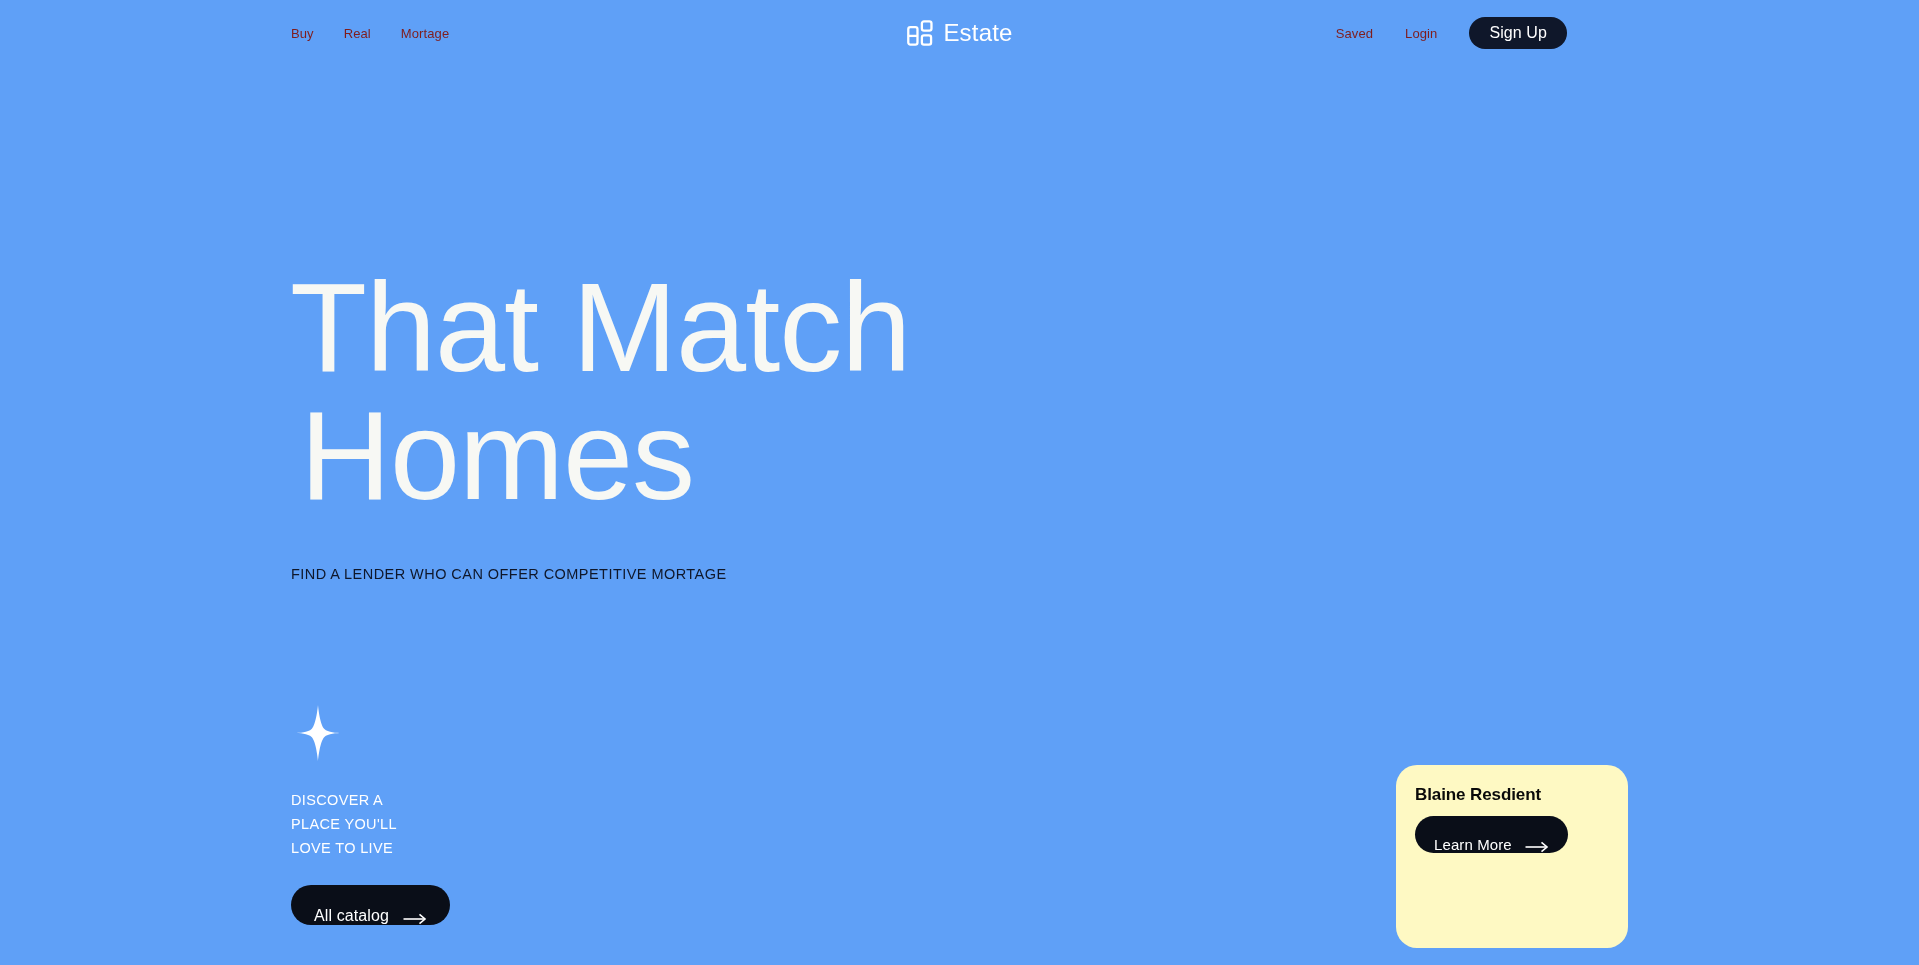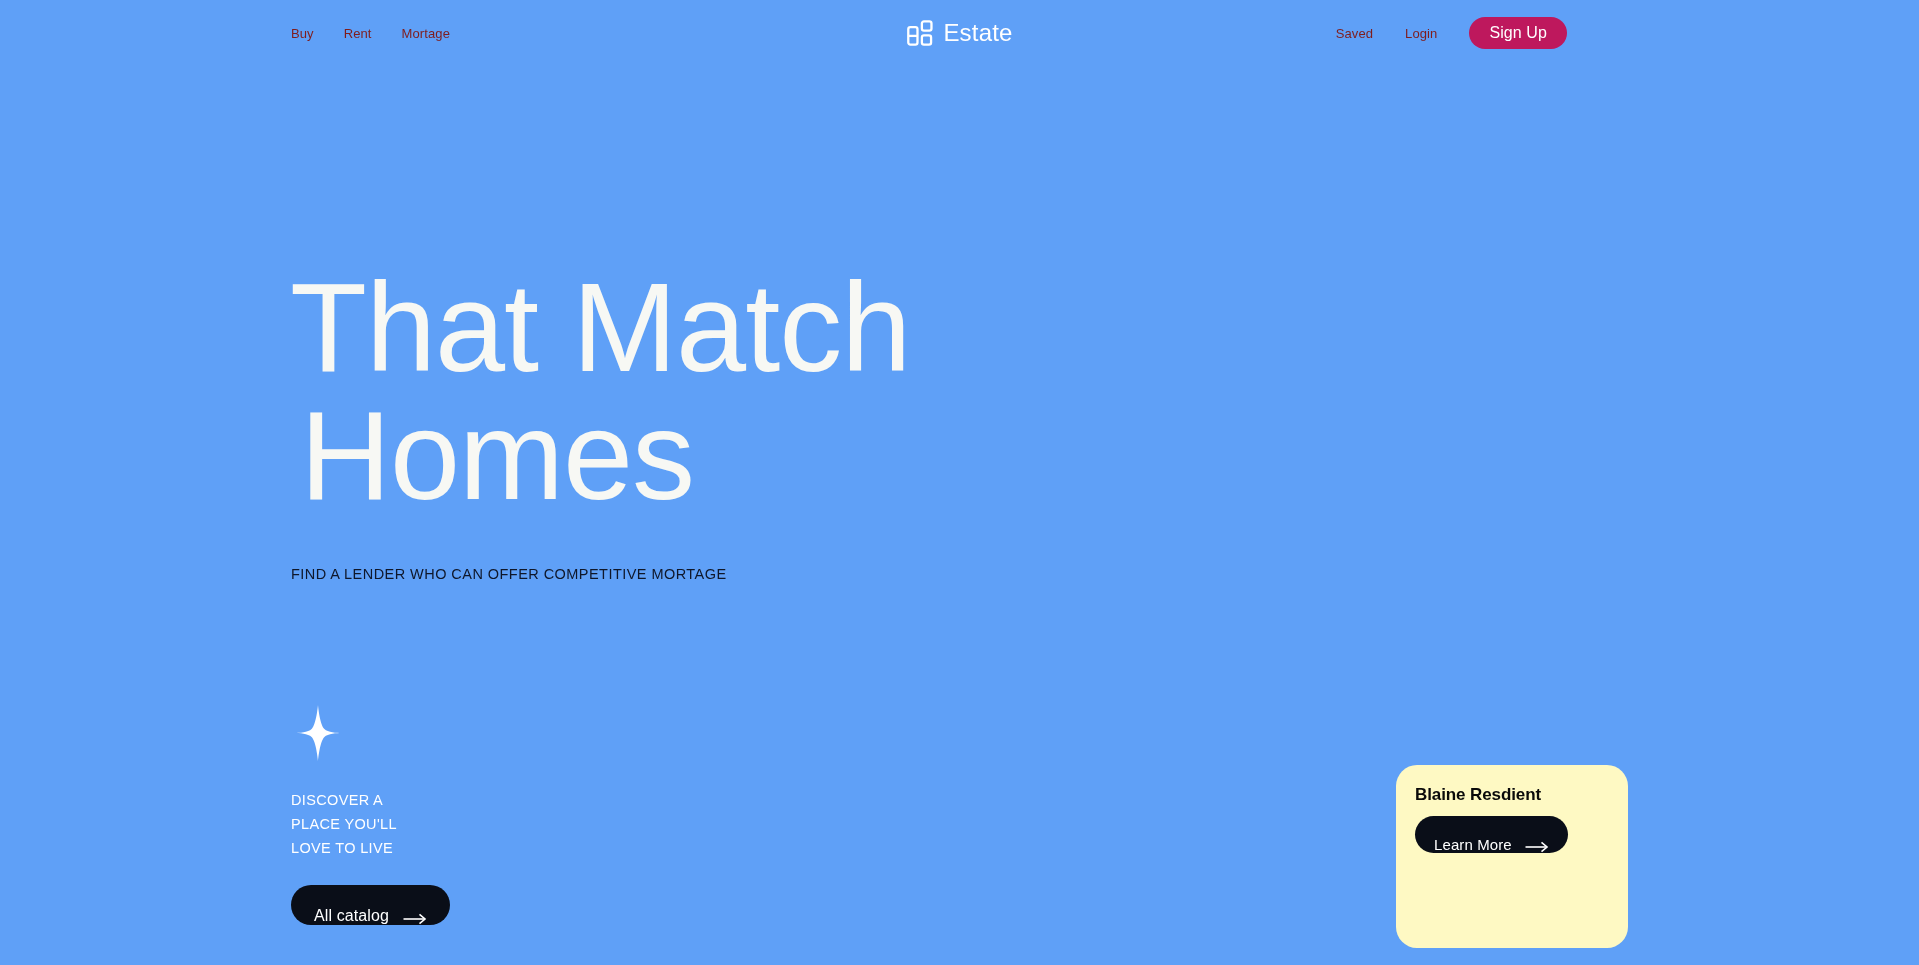--- a/index.html
+++ b/index.html
@@ -75,21 +75,21 @@
   .nav-right {
     position: absolute;
     right: 352px;
     top: 0;
     height: 66px;
     display: flex;
     align-items: center;
     gap: 32px;
   }
   .btn-signup {
-    background: #be185d;
+    background: #0f172a;
     color: #ffffff;
     border: none;
     border-radius: 999px;
     padding: 0 20px;
     height: 32px;
     font-family: "Liberation Sans", sans-serif;
     font-size: 16px;
     line-height: 32px;
     letter-spacing: 0.1px;
     cursor: pointer;
@@ -217,21 +217,21 @@
     white-space: nowrap;
   }
 </style>
 </head>
 <body>
 
 <div class="topbar">
 
   <nav class="nav-left">
     <a class="nav-link" href="#">Buy</a>
-    <a class="nav-link" href="#">Rent</a>
+    <a class="nav-link" href="#">Real</a>
     <a class="nav-link" href="#">Mortage</a>
   </nav>
 
   <div class="brand">
     <svg class="brand-mark" viewBox="0 0 26 26" fill="none" aria-hidden="true">
       <rect x="1.4" y="7.2" width="9.2" height="17.4" rx="2.1" stroke="#ffffff" stroke-width="2.3"></rect>
       <rect x="15.0" y="1.4" width="9.6" height="9.2" rx="2.1" stroke="#ffffff" stroke-width="2.3"></rect>
       <rect x="15.0" y="15.4" width="9.2" height="9.2" rx="2.1" stroke="#ffffff" stroke-width="2.3"></rect>
       <line x1="1.4" y1="15.9" x2="10.6" y2="15.9" stroke="#ffffff" stroke-width="2.3"></line>
     </svg>

